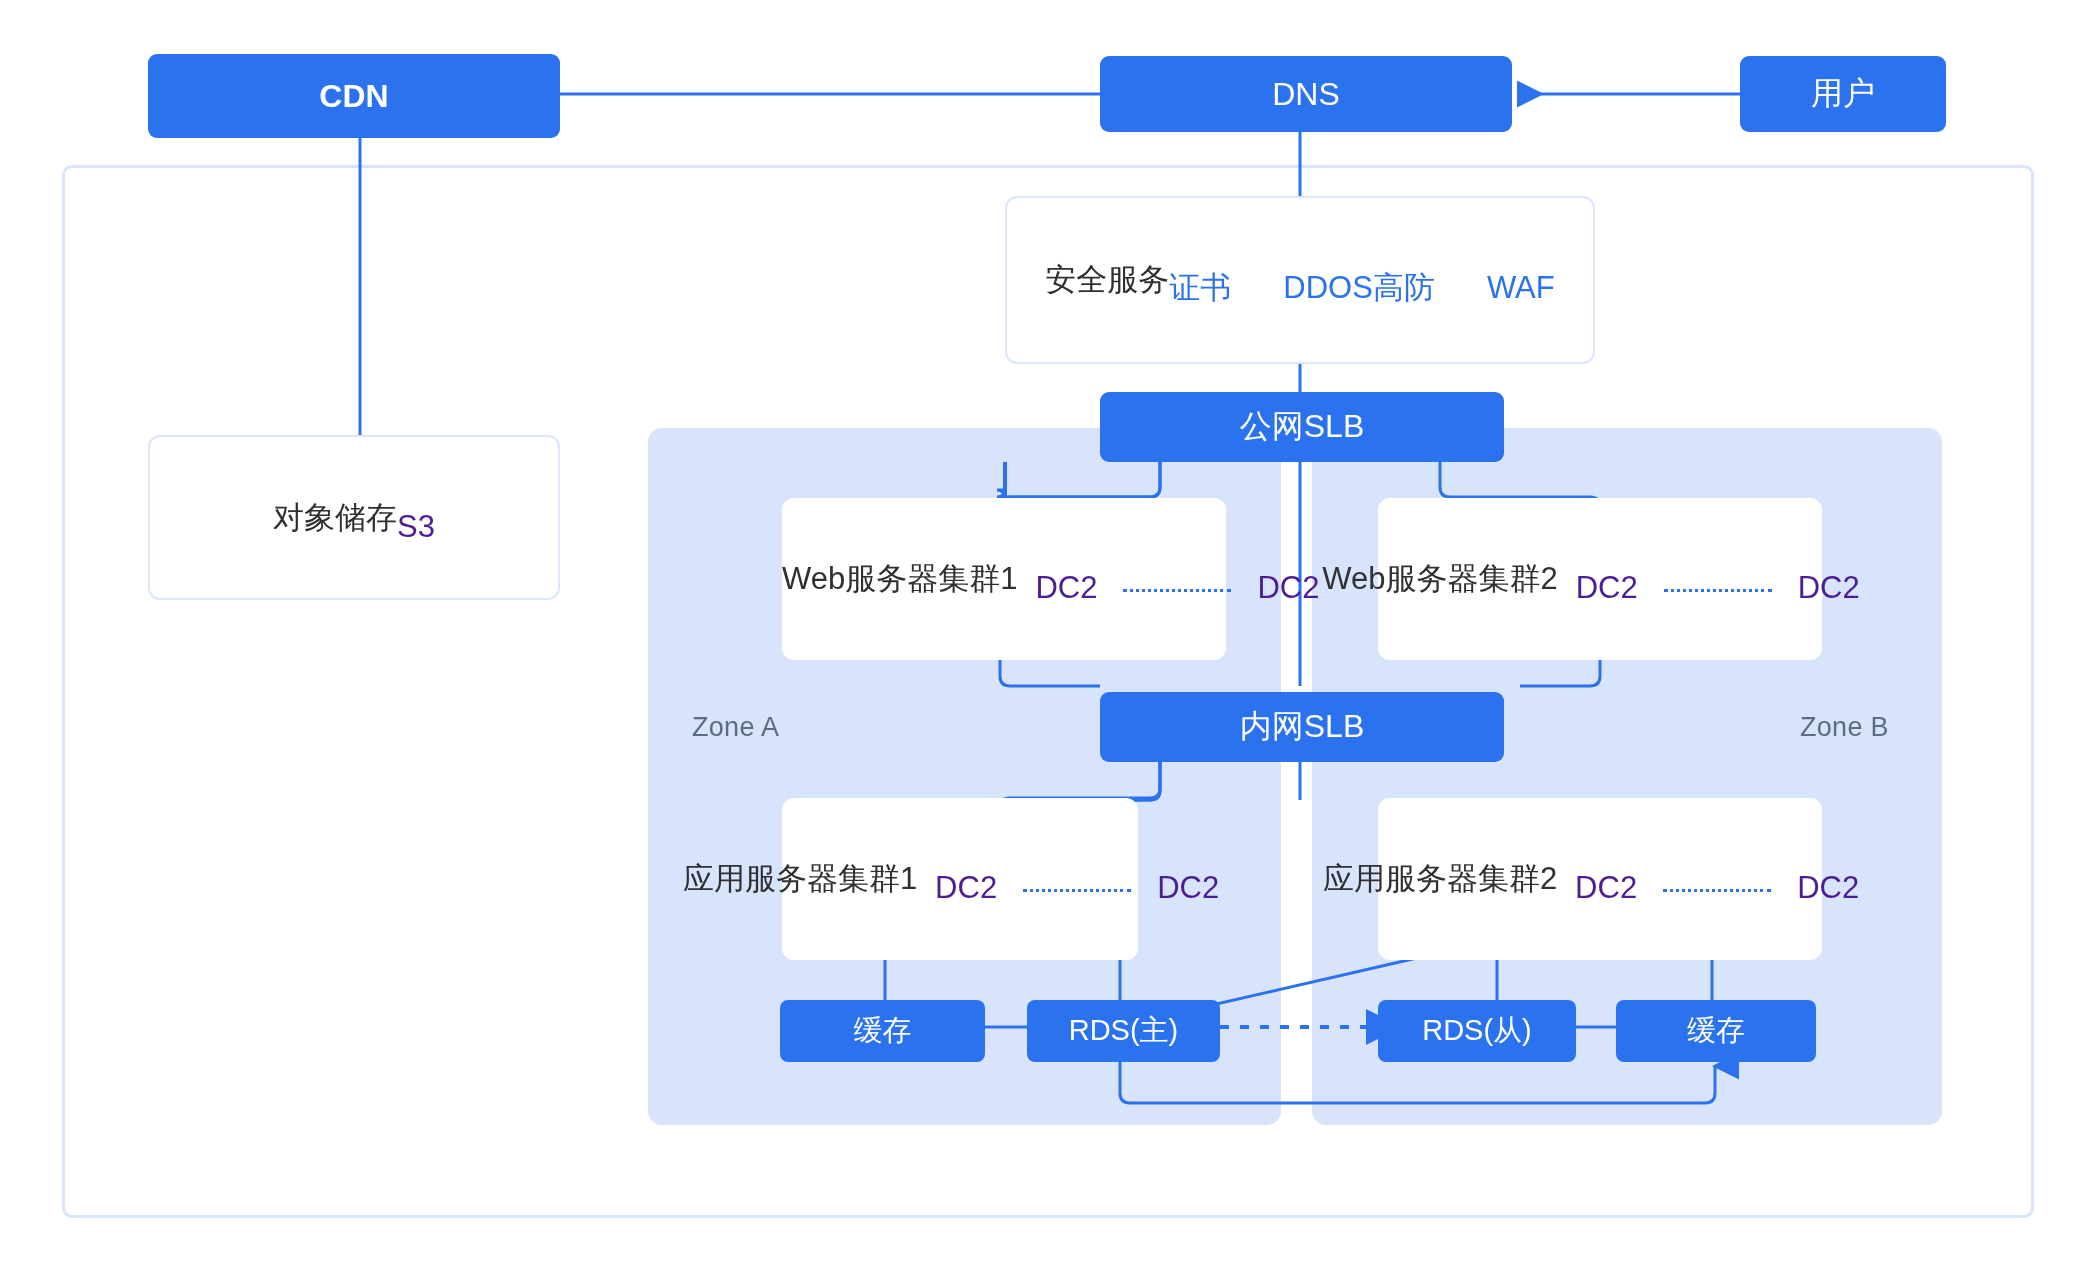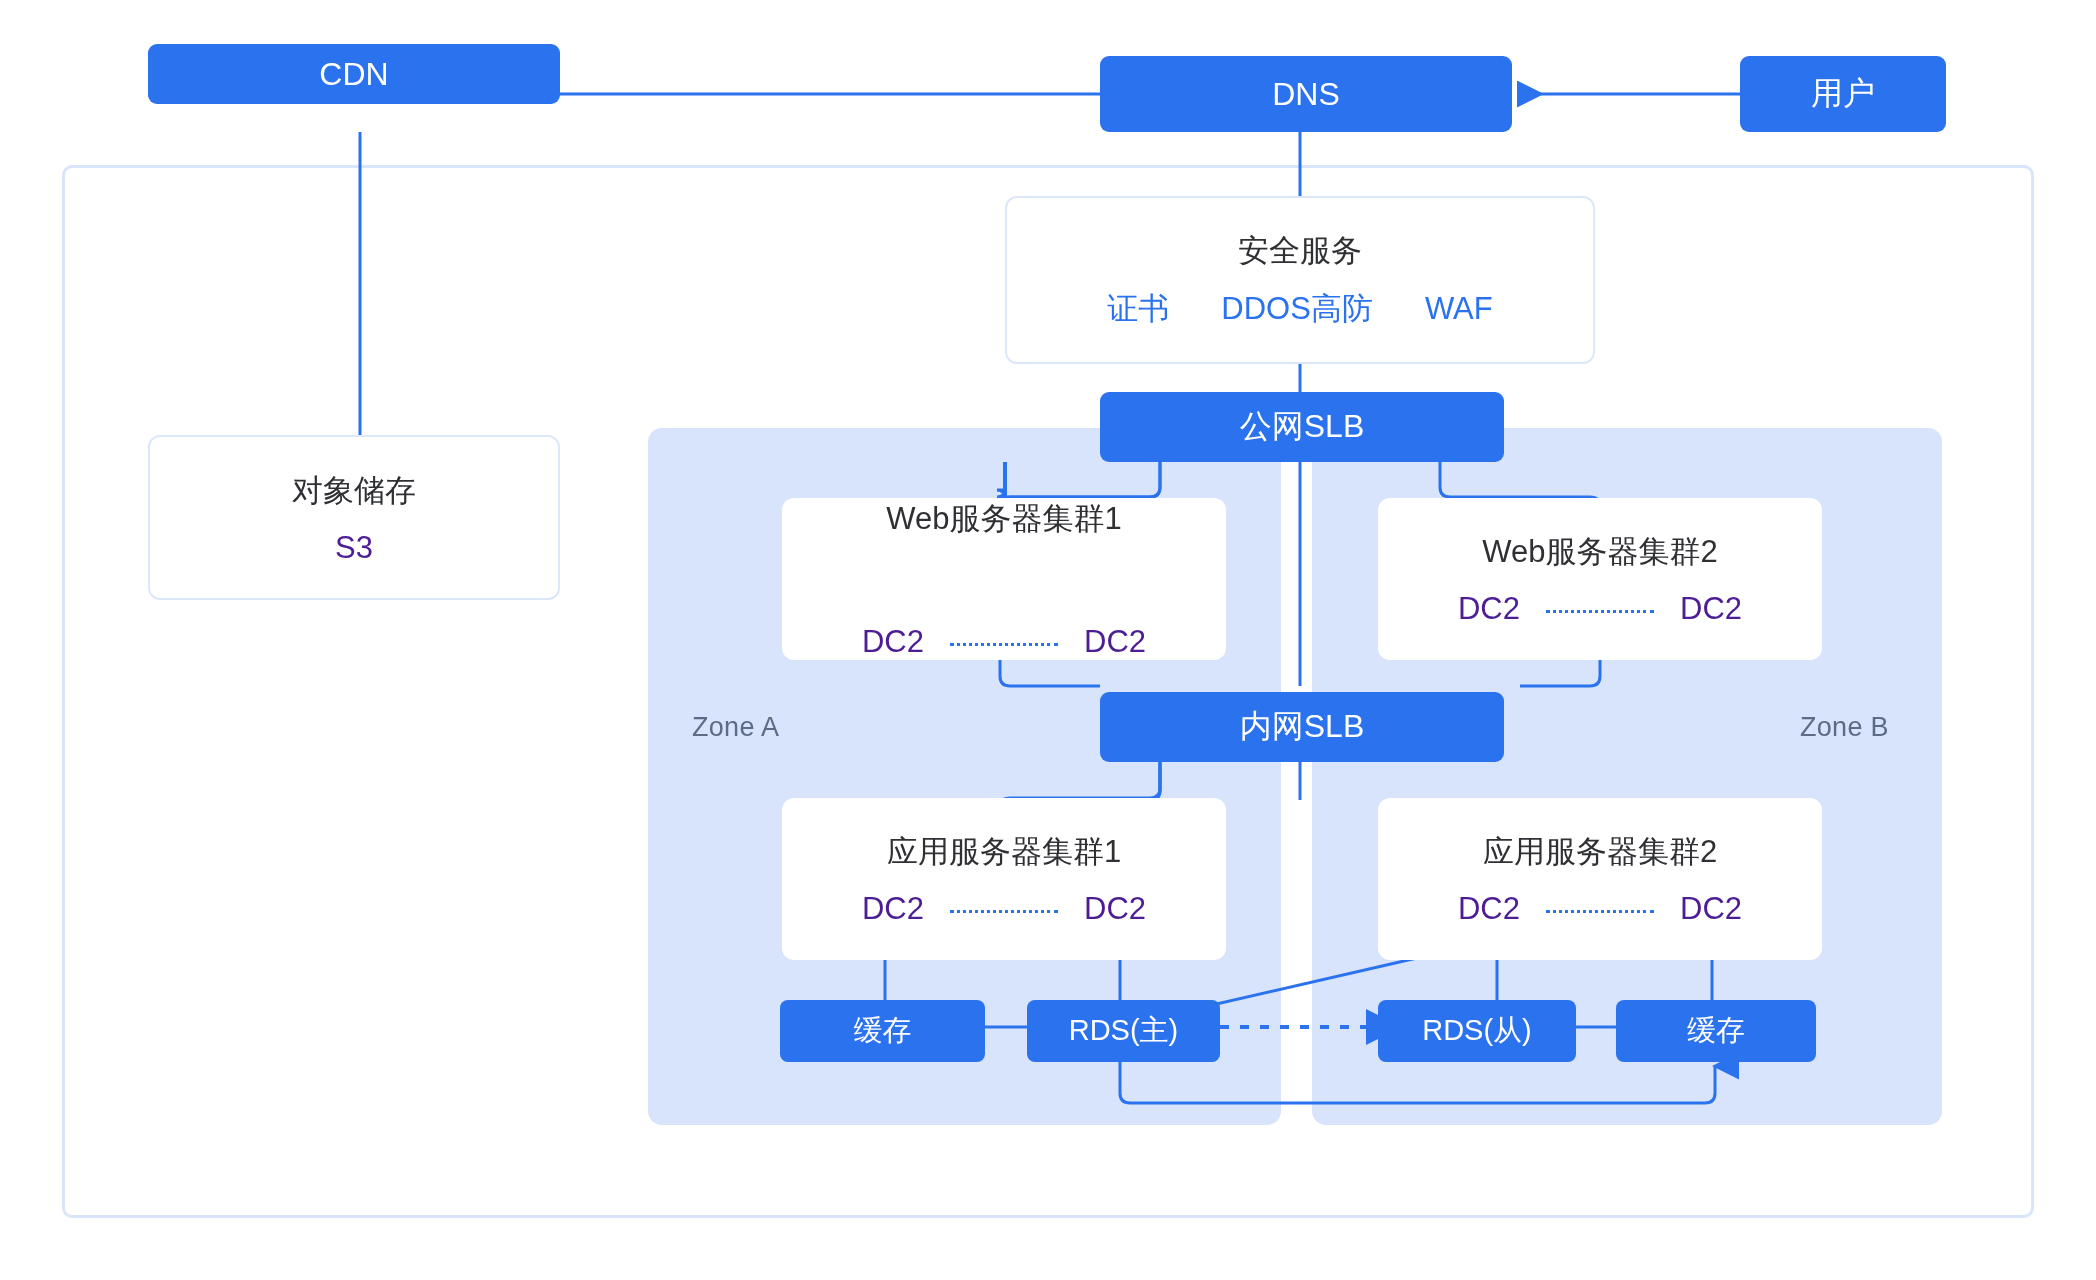--- a/index.html
+++ b/index.html
@@ -82,21 +82,21 @@
   .node-blue.small { font-size: 29px; border-radius: 8px; }
 
   
   .card {
     position: absolute;
     box-sizing: border-box;
     background: #ffffff;
     border: 2px solid #dce7fb;
     border-radius: 12px;
     display: flex;
-    flex-direction: column;
+    flex-direction: row;
     align-items: center;
     justify-content: center;
   }
   .card.plain { border: none; box-shadow: none; }
   .card-title {
     font-size: 31px;
     color: #2f3034;
     white-space: nowrap;
   }
   .card-sub {
@@ -218,21 +218,21 @@
       <path d="M1125,1025 L1430,955"></path>
 
       <path d="M1120,1060 L1120,1093 Q1120,1103 1130,1103 L1705,1103 Q1715,1103 1715,1093 L1715,1066" marker-end="url(#arrowU)"></path>
     </g>
 
     <g stroke="#2b72ef" stroke-width="4" fill="none" stroke-dasharray="9 11" stroke-linecap="butt">
       <path d="M1220,1027 L1370,1027" marker-end="url(#arrowR)"></path>
     </g>
   </svg>
 
-  <div class="node-blue" style="left:148px; top:44px; width:412px; height:60px;">
+  <div class="node-blue" style="left:148px; top:54px; width:412px; height:84px;font-weight:bold;">
     <span>CDN</span>
   </div>
 
   <div class="node-blue" style="left:1740px; top:56px; width:206px; height:76px;">
     <span>用户</span>
   </div>
 
   <div class="node-blue" style="left:1100px; top:56px; width:412px; height:76px;">
     <span>DNS</span>
   </div>
@@ -277,21 +277,21 @@
     <div class="card-title">Web服务器集群2</div>
     <div class="card-sub">
       <span class="sub-row">
         <span class="dc-left">DC2</span>
         <span class="dotted-link"></span>
         <span class="dc-right">DC2</span>
       </span>
     </div>
   </div>
 
-  <div class="card plain" style="left:782px; top:798px; width:444px; height:162px;">
+  <div class="card plain" style="left:782px; top:798px; width:356px; height:162px;">
     <div class="card-title">应用服务器集群1</div>
     <div class="card-sub">
       <span class="sub-row">
         <span class="dc-left">DC2</span>
         <span class="dotted-link"></span>
         <span class="dc-right">DC2</span>
       </span>
     </div>
   </div>
 

